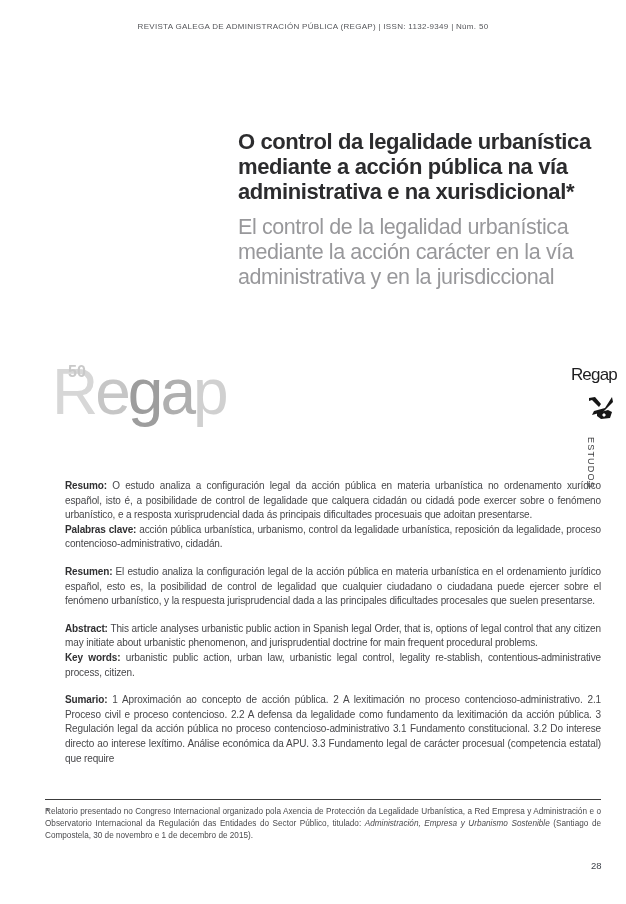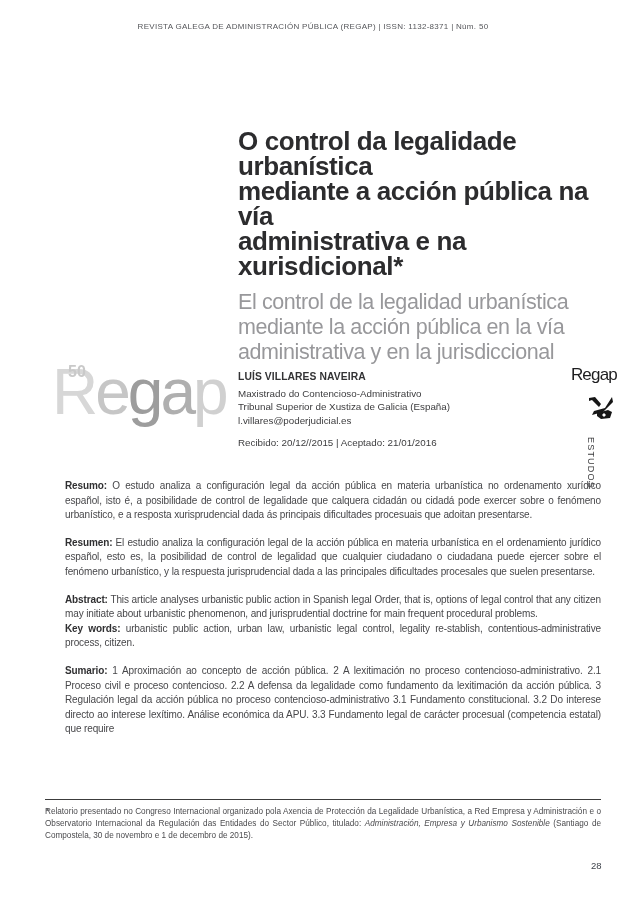--- a/index.html
+++ b/index.html
@@ -17,21 +17,21 @@
   .journal-header {
     position:absolute; top:22px; left:0; width:100%;
     text-align:center;
     font-size:8px; letter-spacing:0.3px;
     color:#55565a;
   }
 
   
   .title-block { position:absolute; left:238px; top:129px; width:376px; }
   .title-gl {
-    font-size:26px; line-height:25px; font-weight:700;
+    font-size:22px; line-height:25px; font-weight:700;
     color:#2c2c2e; letter-spacing:-0.4px; white-space:pre-line;
   }
   .title-alt {
     font-size:21.5px; line-height:25px; font-weight:400;
     color:#98989b; letter-spacing:-0.4px; white-space:pre-line;
     margin-top:11px;
   }
 
   
   .watermark { position:absolute; left:52px; top:360px; line-height:1; }
@@ -86,61 +86,55 @@
   .page-number {
     position:absolute; left:591px; top:860px;
     font-size:9.5px; color:#3f444c;
   }
 </style>
 </head>
 <body>
 
 <div class="page">
 
-  <div class="journal-header">REVISTA GALEGA DE ADMINISTRACIÓN PÚBLICA (REGAP)  |  ISSN: 1132-8371  |  Núm. 50</div>
+  <div class="journal-header">REVISTA GALEGA DE ADMINISTRACIÓN PÚBLICA (REGAP)  |  ISSN: 1132-9349  |  Núm. 50</div>
 
   <div class="title-block">
     <div class="title-gl">O control da legalidade urbanística
 mediante a acción pública na vía
 administrativa e na xurisdicional*</div>
     <div class="title-alt">El control de la legalidad urbanística
-mediante la acción pública en la vía
+mediante la acción carácter en la vía
 administrativa y en la jurisdiccional</div>
   </div>
 
   <div class="watermark">
     <span class="issue">50</span>
     <span class="word"><span class="wl-0">R</span><span class="wl-1">e</span><span class="wl-2">g</span><span class="wl-3">a</span><span class="wl-4">p</span></span>
   </div>
 
-  <div class="author-block">
-    <div class="author-name">LUÍS VILLARES NAVEIRA</div>
-    <div class="author-line">Maxistrado do Contencioso-Administrativo</div>
-    <div class="author-line">Tribunal Superior de Xustiza de Galicia (España)</div>
-    <div class="author-line">l.villares@poderjudicial.es</div>
-    <div class="author-dates">Recibido: 20/12//2015 | Aceptado: 21/01/2016</div>
-  </div>
 
   <div class="sidebar-wordmark">Regap</div>
 
   <div class="xunta-glyph">
     <svg width="26" height="24" viewBox="0 0 26 24">
       <polygon points="1,2 7,1 13,8 11,11 4,4 1,5" fill="#161616"></polygon>
       <polygon points="24,1 17,12 6,15 4,19 15,16 25,6" fill="#161616"></polygon>
       <polygon points="9,17 20,14 24,16 22,22 13,23 9,20" fill="#161616"></polygon>
       <polygon points="16,17 18,19 16,21 14,19" fill="#ffffff"></polygon>
     </svg>
   </div>
 
   <div class="section-vertical">ESTUDOS</div>
 
   <div class="body-col">
 
     <div class="body-block">
       <div><b>Resumo:</b><span> O estudo analiza a configuración legal da acción pública en materia urbanística no ordenamento xurídico español, isto é, a posibilidade de control de legalidade que calquera cidadán ou cidadá pode exercer sobre o fenómeno urbanístico, e a resposta xurisprudencial dada ás principais dificultades procesuais que adoitan presentarse.</span></div>
+      <div><b>Palabras clave:</b><span> acción pública urbanística, urbanismo, control da legalidade urbanística, reposición da legalidade, proceso contencioso-administrativo, cidadán.</span></div>
     </div>
 
     <div class="body-block">
       <div><b>Resumen:</b><span> El estudio analiza la configuración legal de la acción pública en materia urbanística en el ordenamiento jurídico español, esto es, la posibilidad de control de legalidad que cualquier ciudadano o ciudadana puede ejercer sobre el fenómeno urbanístico, y la respuesta jurisprudencial dada a las principales dificultades procesales que suelen presentarse.</span></div>
     </div>
 
     <div class="body-block">
       <div><b>Abstract:</b><span> This article analyses urbanistic public action in Spanish legal Order, that is, options of legal control that any citizen may initiate about urbanistic phenomenon, and jurisprudential doctrine for main frequent procedural problems.</span></div>
       <div><b>Key words:</b><span> urbanistic public action, urban law, urbanistic legal control, legality re-stablish, contentious-administrative process, citizen.</span></div>
     </div>

